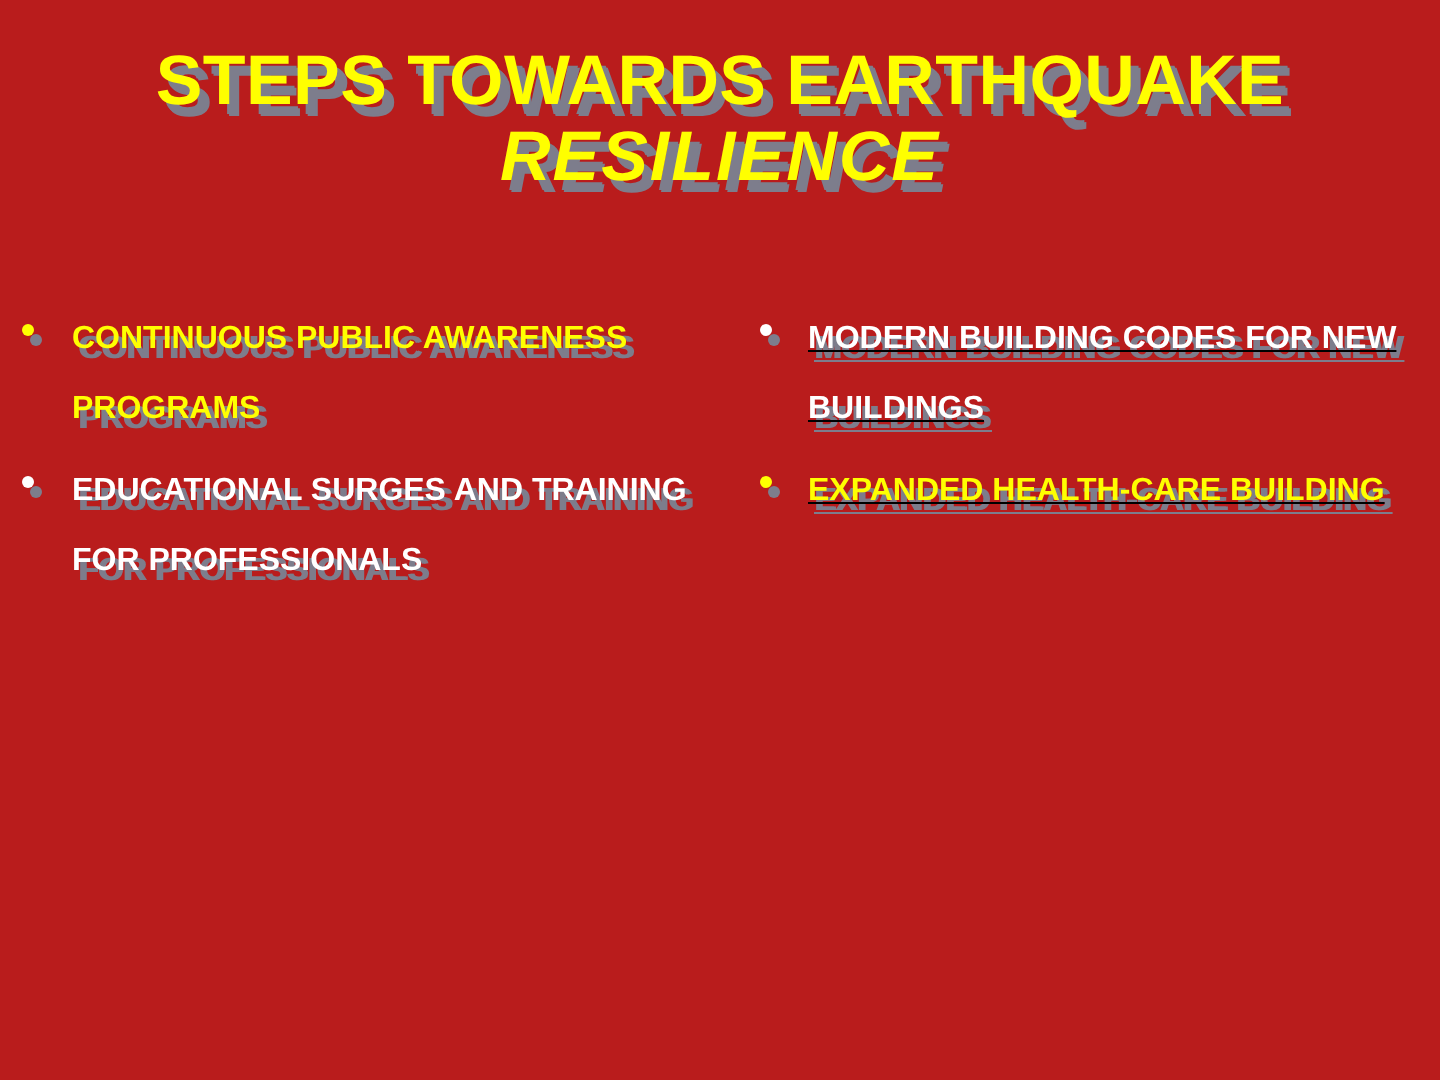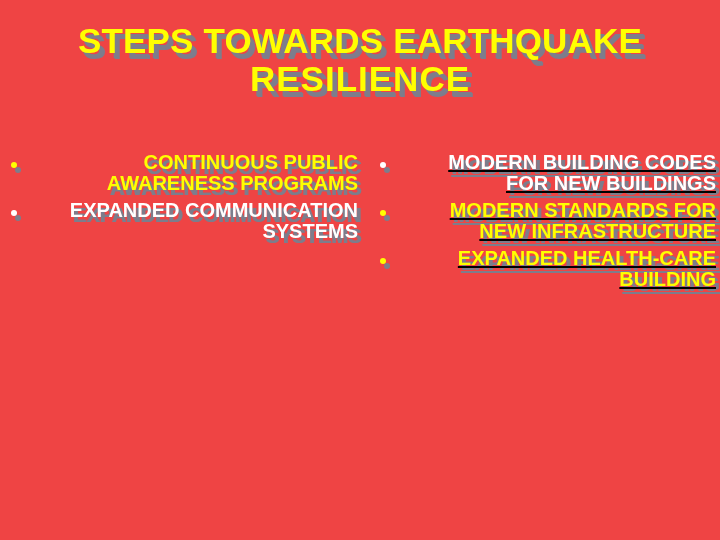--- a/index.html
+++ b/index.html
@@ -13,21 +13,21 @@
     overflow: hidden;
     background: #0000ff;
     font-family: "Liberation Sans", sans-serif;
     -webkit-font-smoothing: none;
   }
 
   #slide {
     position: relative;
     width: 720px;
     height: 540px;
-    background: #ef4444;
+    background: #b91c1c;
     overflow: hidden;
   }
 
   
   #title-block {
     position: absolute;
     left: 18px;
     top: 22px;
     width: 684px;
     text-align: center;
@@ -39,20 +39,21 @@
     font-weight: bold;
     letter-spacing: 0.2px;
     color: #ffff00;
     white-space: nowrap;
     text-shadow:
       4px 5px 0 #7d7d8c,
       5px 6px 0 #7d7d8c;
   }
   #title-block .title-line.line2 {
     letter-spacing: 1px;
+    font-style: italic;
   }
 
   
   .column {
     position: absolute;
     top: 152px;
   }
   #left-column  { left: 6px;   width: 352px; }
   #right-column { left: 372px; width: 344px; text-decoration: underline; }
 
@@ -71,29 +72,28 @@
     border-radius: 50%;
     background: #ffff00;
     box-shadow: 4px 5px 0 0 #7d7d8c;
   }
   .bullet-item.white .bullet-marker {
     background: #ffffff;
   }
 
   .bullet-text {
     display: block;
-    font-size: 20px;
-    line-height: 21px;
+    font-size: 16px;
+    line-height: 35px;
     font-weight: bold;
     letter-spacing: 0px;
     color: #ffff00;
     text-shadow:
       3px 5px 0 #7d7d8c,
       4px 5px 0 #7d7d8c;
-    text-align: right;
   }
   .bullet-item.white .bullet-text {
     color: #ffffff;
   }
 
   
   #right-column .bullet-item { padding-left: 32px; }
   #right-column .bullet-marker { left: 8px; }
 </style>
 </head>
@@ -106,40 +106,36 @@
     <span class="title-line line2">RESILIENCE</span>
   </div>
 
   <div id="left-column" class="column">
 
     <div class="bullet-item">
       <span class="bullet-marker"></span>
       <span class="bullet-text">CONTINUOUS PUBLIC AWARENESS PROGRAMS</span>
     </div>
 
+    <div class="bullet-item white">
+      <span class="bullet-marker"></span>
+      <span class="bullet-text"> EDUCATIONAL SURGES AND TRAINING FOR PROFESSIONALS</span>
+    </div>
 
 
-    <div class="bullet-item white">
-      <span class="bullet-marker"></span>
-      <span class="bullet-text">EXPANDED COMMUNICATION SYSTEMS</span>
-    </div>
 
   </div>
 
   <div id="right-column" class="column">
 
     <div class="bullet-item white">
       <span class="bullet-marker"></span>
       <span class="bullet-text">MODERN BUILDING CODES FOR NEW BUILDINGS</span>
     </div>
 
-    <div class="bullet-item">
-      <span class="bullet-marker"></span>
-      <span class="bullet-text">MODERN STANDARDS FOR NEW INFRASTRUCTURE</span>
-    </div>
 
 
     <div class="bullet-item">
       <span class="bullet-marker"></span>
       <span class="bullet-text">EXPANDED HEALTH-CARE BUILDING</span>
     </div>
 
   </div>
 
 </div>

